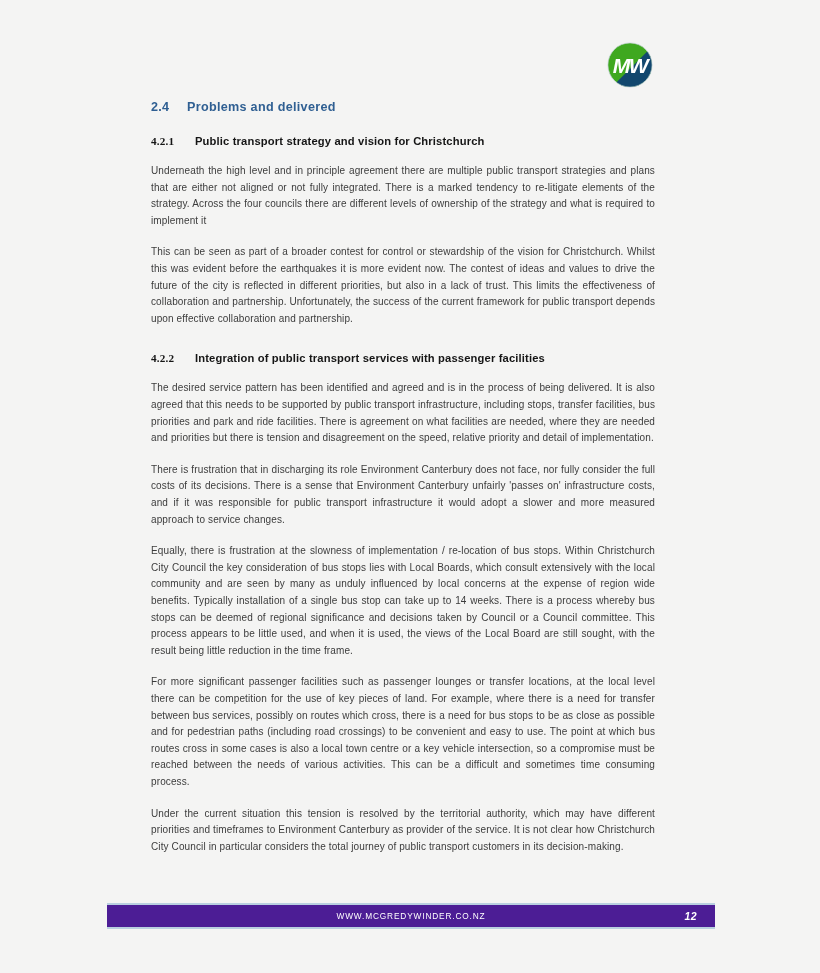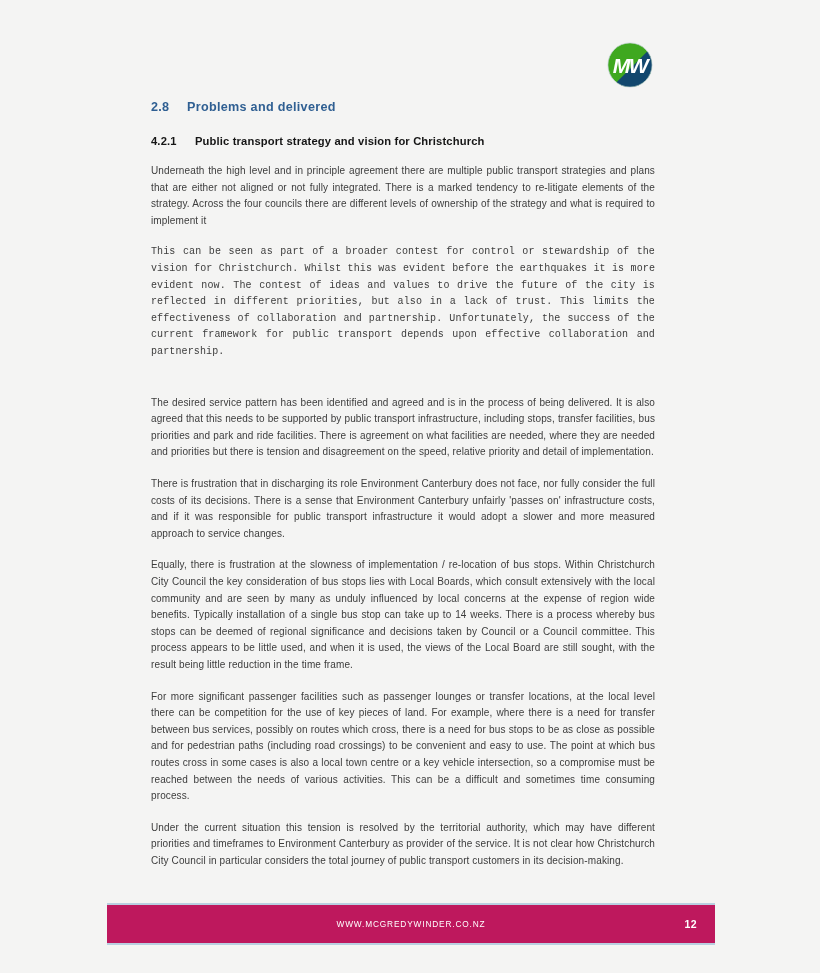--- a/index.html
+++ b/index.html
@@ -63,43 +63,43 @@
     font-size: 11.2px;
     font-weight: bold;
     color: #151515;
     margin: 0 0 15px 0;
     letter-spacing: 0.15px;
     line-height: 1.25;
   }
   h3.sub-heading .num {
     display: inline-block;
     width: 44px;
+    font-family: Liberation Serif, serif;
   }
 
   p.body-par {
     font-size: 10px;
     line-height: 16.6px;
     color: #3c3c3c;
     text-align: justify;
     margin: 0 0 15px 0;
     letter-spacing: 0.12px;
   }
   p.body-par.last-in-block {
-    margin-bottom: 34px;
-    font-family: Liberation Mono, monospace;
+    margin-bottom: 24px;
   }
 
   
   .footer-bar {
     position: absolute;
     left: 107px;
     top: 903px;
     width: 608px;
-    height: 42px;
-    background: #be185d;
+    height: 26px;
+    background: #4c1d95;
     border-top: 2px solid #b9cfe0;
     border-bottom: 2px solid #b9cfe0;
     box-sizing: border-box;
   }
   .footer-url {
     position: absolute;
     left: 0;
     right: 0;
     top: 50%;
     transform: translateY(-50%);
@@ -111,20 +111,21 @@
   }
   .footer-page-num {
     position: absolute;
     right: 18px;
     top: 50%;
     transform: translateY(-50%);
     color: #ffffff;
     font-size: 10.5px;
     font-weight: bold;
     letter-spacing: 0.4px;
+    font-style: italic;
   }
 </style>
 </head>
 <body>
 
 <div class="page">
 
   <div class="logo-wrap">
     <svg viewBox="0 0 100 100" xmlns="http://www.w3.org/2000/svg">
       <defs>
@@ -138,29 +139,32 @@
         <polygon points="100,8 100,100 8,100" fill="#12476e"></polygon>
       </g>
       <circle cx="50" cy="50" r="46" fill="none" stroke="#cdd6dd" stroke-width="1.4"></circle>
       <text x="50" y="66" text-anchor="middle" font-family="Liberation Sans, sans-serif" font-size="44" font-weight="bold" fill="#ffffff" letter-spacing="-3">MW</text>
     </svg>
   </div>
 
   <div class="content">
 
     <h2 class="section-heading">
-      <span class="num">2.8</span><span>Problems and delivered</span>
+      <span class="num">2.4</span><span>Problems and delivered</span>
     </h2>
 
     <h3 class="sub-heading">
       <span class="num">4.2.1</span><span>Public transport strategy and vision for Christchurch</span>
     </h3>
     <p class="body-par">Underneath the high level and in principle agreement there are multiple public transport strategies and plans that are either not aligned or not fully integrated. There is a marked tendency to re-litigate elements of the strategy. Across the four councils there are different levels of ownership of the strategy and what is required to implement it</p>
     <p class="body-par last-in-block">This can be seen as part of a broader contest for control or stewardship of the vision for Christchurch. Whilst this was evident before the earthquakes it is more evident now. The contest of ideas and values to drive the future of the city is reflected in different priorities, but also in a lack of trust. This limits the effectiveness of collaboration and partnership. Unfortunately, the success of the current framework for public transport depends upon effective collaboration and partnership.</p>
 
+    <h3 class="sub-heading">
+      <span class="num">4.2.2</span><span>Integration of public transport services with passenger facilities</span>
+    </h3>
     <p class="body-par">The desired service pattern has been identified and agreed and is in the process of being delivered.  It is also agreed that this needs to be supported by public transport infrastructure, including stops, transfer facilities, bus priorities and park and ride facilities. There is agreement on what facilities are needed, where they are needed and priorities but there is tension and disagreement on the speed, relative priority and detail of implementation.</p>
     <p class="body-par">There is frustration that in discharging its role Environment Canterbury does not face, nor fully consider the full costs of its decisions. There is a sense that Environment Canterbury unfairly 'passes on' infrastructure costs, and if it was responsible for public transport infrastructure it would adopt a slower and more measured approach to service changes.</p>
     <p class="body-par">Equally, there is frustration at the slowness of implementation / re-location of bus stops. Within Christchurch City Council the key consideration of bus stops lies with Local Boards, which consult extensively with the local community and are seen by many as unduly influenced by local concerns at the expense of region wide benefits. Typically installation of a single bus stop can take up to 14 weeks. There is a process whereby bus stops can be deemed of regional significance and decisions taken by Council or a Council committee. This process appears to be little used, and when it is used, the views of the Local Board are still sought, with the result being little reduction in the time frame.</p>
     <p class="body-par">For more significant passenger facilities such as passenger lounges or transfer locations, at the local level there can be competition for the use of key pieces of land.  For example, where there is a need for transfer between bus services, possibly on routes which cross, there is a need for bus stops to be as close as possible and for pedestrian paths (including road crossings) to be convenient and easy to use.  The point at which bus routes cross in some cases is also a local town centre or a key vehicle intersection, so a compromise must be reached between the needs of various activities.  This can be a difficult and sometimes time consuming process.</p>
     <p class="body-par">Under the current situation this tension is resolved by the territorial authority, which may have different priorities and timeframes to Environment Canterbury as provider of the service. It is not clear how Christchurch City Council in particular considers the total journey of public transport customers in its decision-making.</p>
 
   </div>
 
   <div class="footer-bar">
     <div class="footer-url">WWW.MCGREDYWINDER.CO.NZ</div>

